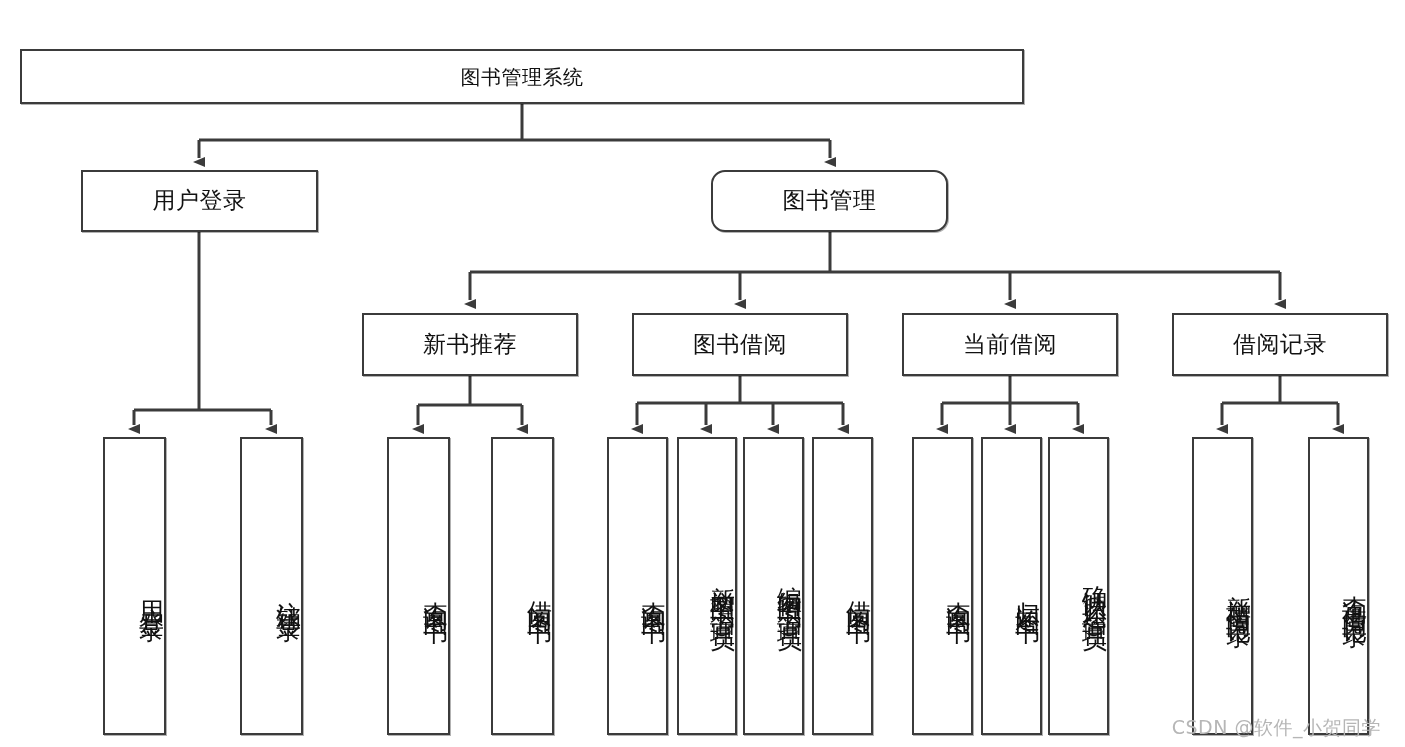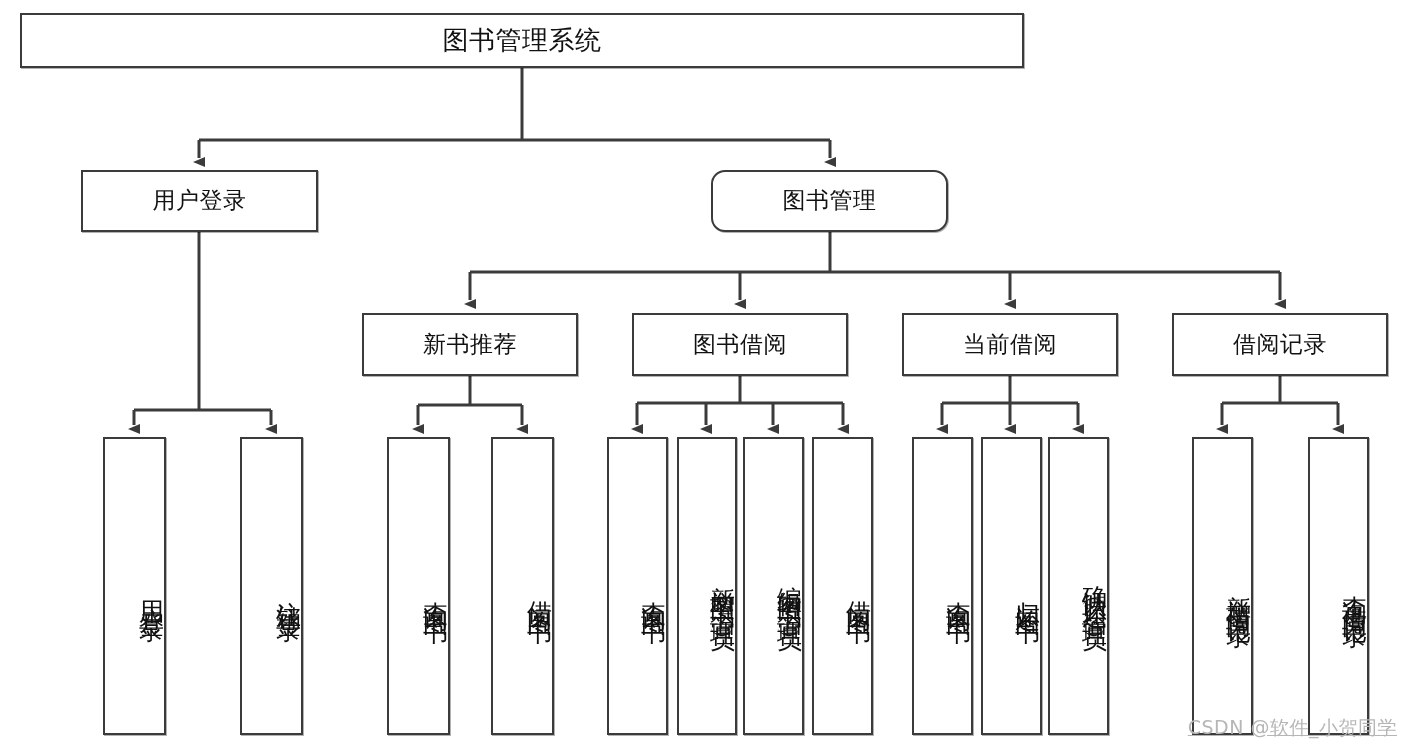--- a/index.html
+++ b/index.html
@@ -37,46 +37,46 @@
     justify-content: center;
     color: #111111;
   }
   .node.horiz {
     font-size: 23px;
     letter-spacing: 0.5px;
     line-height: 1.1;
     white-space: nowrap;
   }
   .node.root {
-    font-size: 26px;
+    font-size: 20px;
+    margin-top: 36px;
   }
   .node.vert {
     writing-mode: vertical-rl;
     text-orientation: upright;
     align-items: flex-start;
     justify-content: center;
     padding-top: 14px;
     font-size: 25px;
     line-height: 1.0;
     letter-spacing: 6px;
   }
   .node.vert > .vtext {
     writing-mode: vertical-rl;
     text-orientation: upright;
     display: block;
   }
   .watermark {
     position: absolute;
-    right: 8px;
+    right: 24px;
     bottom: 6px;
     font-size: 19px;
     color: #b6b6b6;
     white-space: nowrap;
     letter-spacing: 0.5px;
-    text-decoration: underline;
   }
 </style>
 </head>
 <body>
 
 <div id="canvas">
 
   <svg class="edges" viewBox="0 0 1405 747" xmlns="http://www.w3.org/2000/svg">
     <defs>
       <marker id="arrow" markerWidth="10" markerHeight="12" refX="1" refY="6" orient="auto" markerUnits="userSpaceOnUse">

